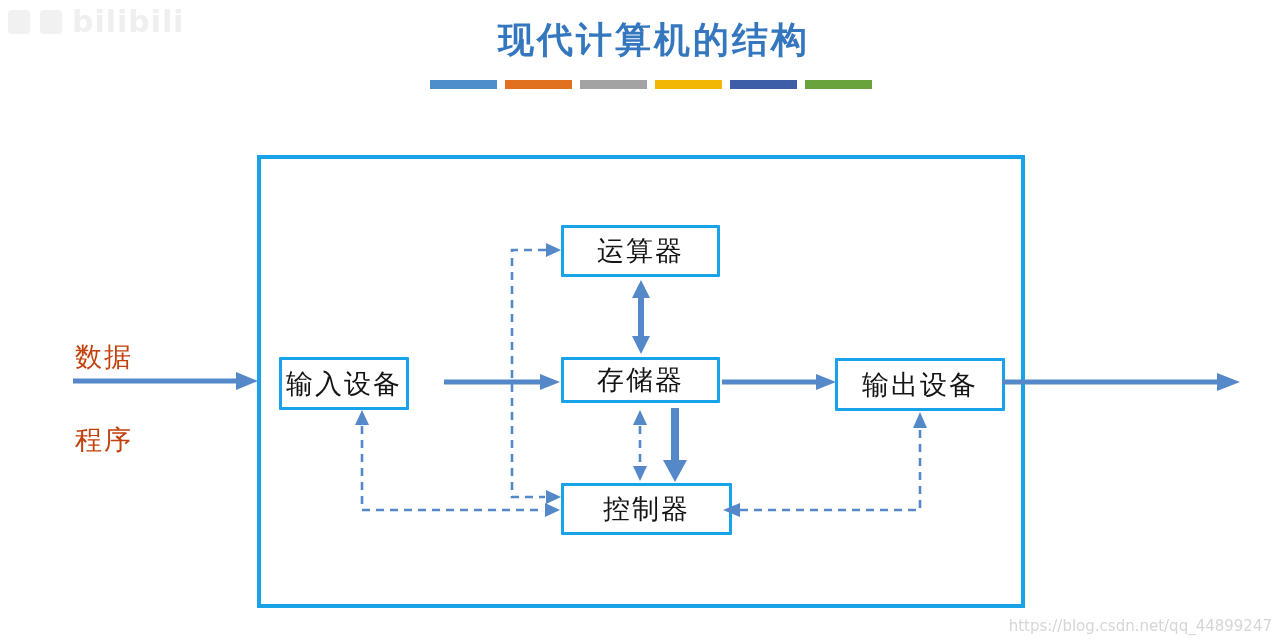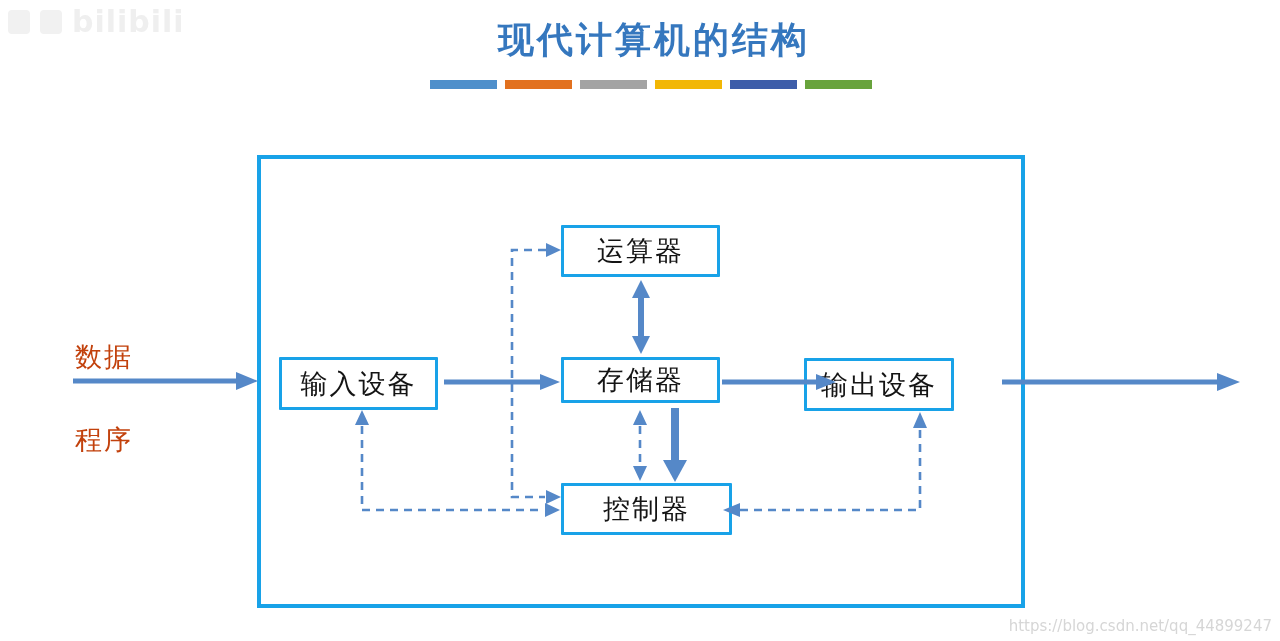--- a/index.html
+++ b/index.html
@@ -31,23 +31,23 @@
   .boundary{
     position:absolute; left:257px; top:155px; width:768px; height:453px;
     border:4px solid var(--box-border,#18A2E8); background:transparent;
   }
   .node{
     position:absolute; border:3px solid var(--box-border,#18A2E8); background:#ffffff;
     display:flex; align-items:center; justify-content:center;
     font-size:27px; color:#141414; letter-spacing:2px; border-radius:1px;
   }
   .node-alu     { left:561px; top:225px; width:159px; height:52px; }
-  .node-input   { left:279px; top:357px; width:159px; height:53px; }
+  .node-input   { left:279px; top:357px; width:130px; height:53px; }
   .node-memory  { left:561px; top:357px; width:159px; height:46px; }
-  .node-output  { left:804px; top:358px; width:150px; height:53px;font-family:Liberation Mono, monospace; }
+  .node-output  { left:835px; top:358px; width:170px; height:53px;font-family:Liberation Mono, monospace; }
   .node-control { left:561px; top:483px; width:171px; height:52px; }
   .side-label{ position:absolute; font-size:27px; color:#c2410c; letter-spacing:2px; }
   .lbl-data   { left:75px;  top:339px; }
   .lbl-prog   { left:75px;  top:422px; }
   .lbl-result { left:1082px; top:346px; }
   
   svg.wires{ position:absolute; left:0; top:0; z-index:5; pointer-events:none; }
   .wire      { stroke:var(--arrow,#5588C8); fill:none; }
   .wire.solid{ stroke-width:5; }
   .wire.thick{ stroke-width:6; }

